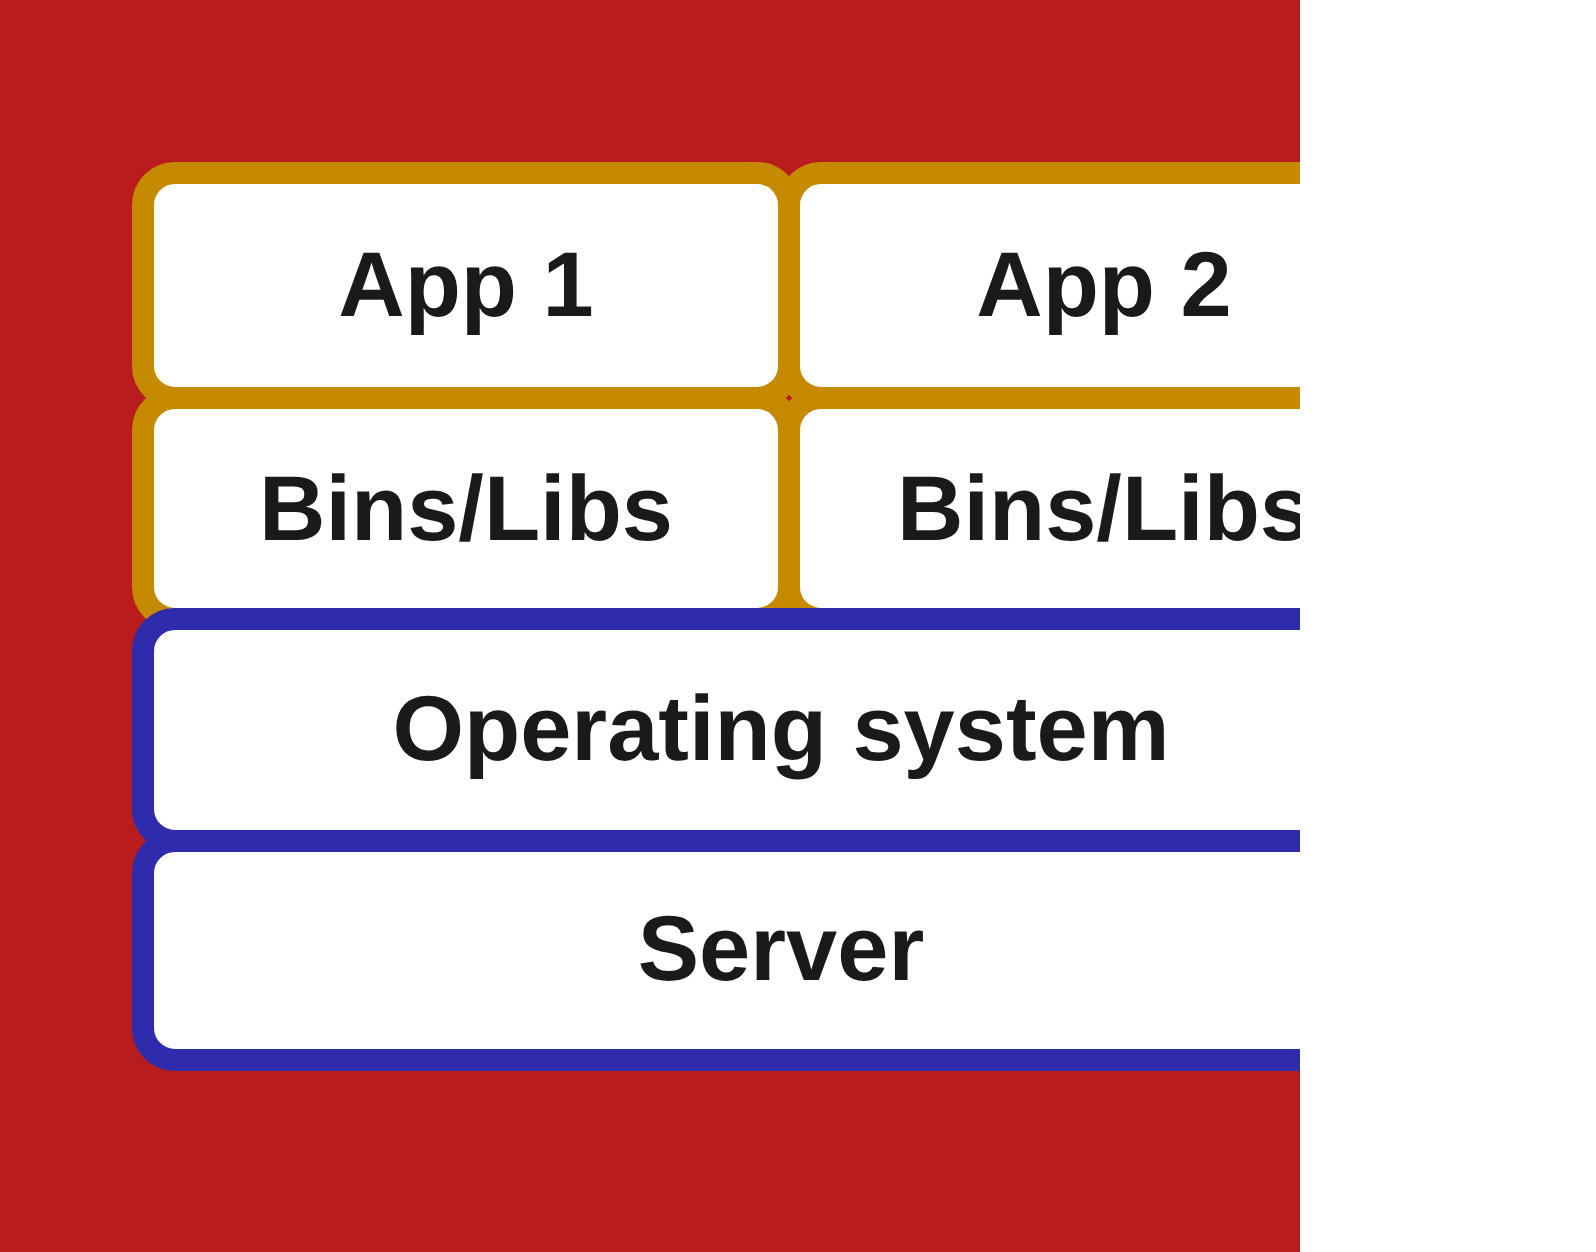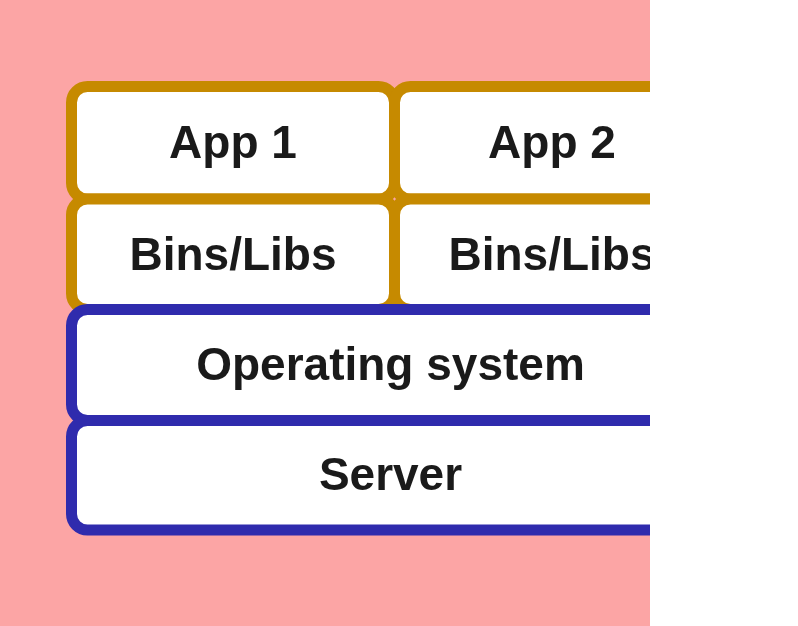--- a/index.html
+++ b/index.html
@@ -4,21 +4,21 @@
 <style>
   html, body {
     margin: 0;
     padding: 0;
     background: #ffffff;
   }
   .canvas {
     position: relative;
     width: 650px;
     height: 626px;
-    background: #fca5a5;
+    background: #b91c1c;
     overflow: hidden;
   }
   svg {
     display: block;
   }
   .stack-box {
     fill: #ffffff;
     stroke-width: 11px;
   }
   .box-label {

